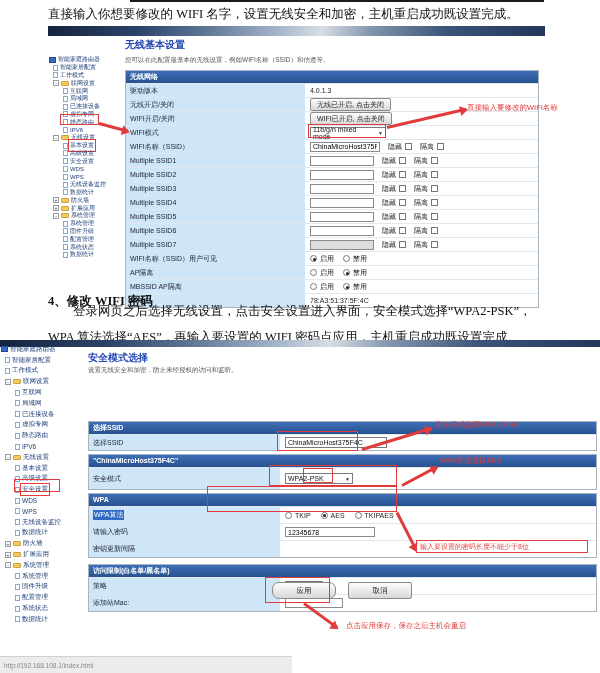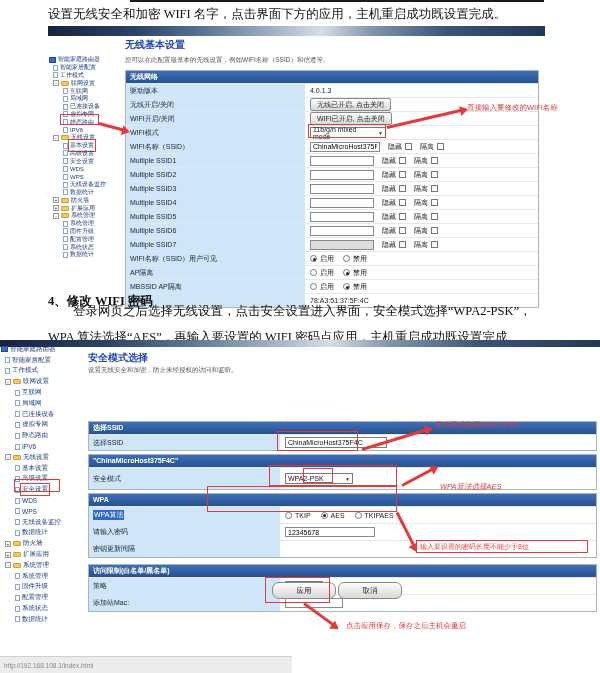--- a/index.html
+++ b/index.html
@@ -64,37 +64,37 @@
   #shot2 .sub{position:absolute;left:88px;top:26px;margin:0;}
   #shot2 .tbl{position:absolute;left:88px;width:509px;margin-top:36px;}
   #sec1{top:45px;} #sec2{top:78px;} #sec3{top:117px;} #sec4{top:188px;}
   #shot2 .lab{width:192px;}
   #shot2 .row{height:16px;}
   #sec1 .row{height:15px;}
   #sec2 .row{height:21px;}
   .hlsel{background:#316ac5;color:#fff;padding:0 1px;}
   .btnrow{position:absolute;top:242px;left:88px;width:509px;}
   .btnrow .btn{position:absolute;width:50px;height:15px;font-size:7.5px;}
-  #btn-apply{left:184px;border-radius:7px;} #btn-cancel{left:250px;border-radius:6px;}
+  #btn-apply{left:184px;border-radius:7px;} #btn-cancel{left:260px;}
   .unit{color:#222;margin-left:3px;}
 
   
   .red-box{position:absolute;border:1px solid #e13b3b;pointer-events:none;box-sizing:border-box;}
   .red-text{position:absolute;color:#e13b3b;font-size:7.5px;white-space:nowrap;}
   .arrow{position:absolute;height:3px;background:#e13b3b;transform-origin:0 50%;}
   .arrow::after{content:"";position:absolute;right:-2px;top:-3.5px;width:0;height:0;
     border-left:8px solid #e13b3b;border-top:5px solid transparent;border-bottom:5px solid transparent;}
 
   .statusbar{position:absolute;left:0;top:656px;width:292px;height:17px;background:#ececec;border-top:1px solid #d0d0d0;font-size:6.5px;color:#888;line-height:17px;padding-left:4px;box-sizing:border-box;}
 </style>
 </head>
 <body>
 
 <div class="topline"></div>
-<div class="docline" style="left:48px;top:6px;">设置无线安全和加密 WIFI 名字，点击界面下方的应用，主机重启成功既设置完成。</div>
+<div class="docline" style="left:48px;top:6px;">直接输入你想要修改的 WIFI 名字，设置无线安全和加密，主机重启成功既设置完成。</div>
 
 <div class="shot" id="shot1">
   <div class="banner"></div>
   <div class="sb">
     <div class="titem root">
       <span class="ticon pc"></span>
       <span class="tlabel">智能家庭路由器</span>
     </div>
     <div>
 
@@ -645,21 +645,21 @@
 <div class="red-box" style="left:60px;top:114px;width:39px;height:11px;"></div>
 <div class="arrow" style="left:99px;top:122px;width:30px;transform:rotate(15deg);"></div>
 <div class="red-box" style="left:308px;top:124px;width:78px;height:14px;"></div>
 <div class="arrow" style="left:387px;top:126px;width:81px;transform:rotate(-13deg);"></div>
 <div class="red-text" style="left:467px;top:103px;">直接输入要修改的WIFI名称</div>
 
 <div class="red-box" style="left:14px;top:479px;width:46px;height:13px;"></div>
 <div class="red-box" style="left:277px;top:431px;width:81px;height:20px;"></div>
 <div class="arrow" style="left:362px;top:448px;width:72px;transform:rotate(-17deg);"></div>
 <div class="red-text" style="left:435px;top:420px;text-align:center;">安全模式选择WPA2-PSK</div>
-<div class="red-text" style="left:440px;top:482px;font-style:italic;">WPA算法选择AES</div>
+<div class="red-text" style="left:440px;top:456px;">WPA算法选择AES</div>
 <div class="arrow" style="left:402px;top:484px;width:39px;transform:rotate(-28deg);"></div>
 <div class="red-box" style="left:269px;top:465px;width:128px;height:21px;"></div>
 <div class="red-box" style="left:303px;top:468px;width:30px;height:15px;"></div>
 <div class="red-box" style="left:207px;top:486px;width:190px;height:26px;"></div>
 <div class="arrow" style="left:397px;top:511px;width:42px;transform:rotate(63deg);"></div>
 <div class="red-box" style="left:416px;top:540px;width:172px;height:13px;">
     <span class="red-text" style="left:3px;top:1px;font-size:7px;">输入要设置的密码长度不能少于8位</span>
   </div>
 <div class="red-box" style="left:265px;top:577px;width:65px;height:26px;"></div>
 <div class="arrow" style="left:304px;top:602px;width:41px;transform:rotate(36deg);"></div>

